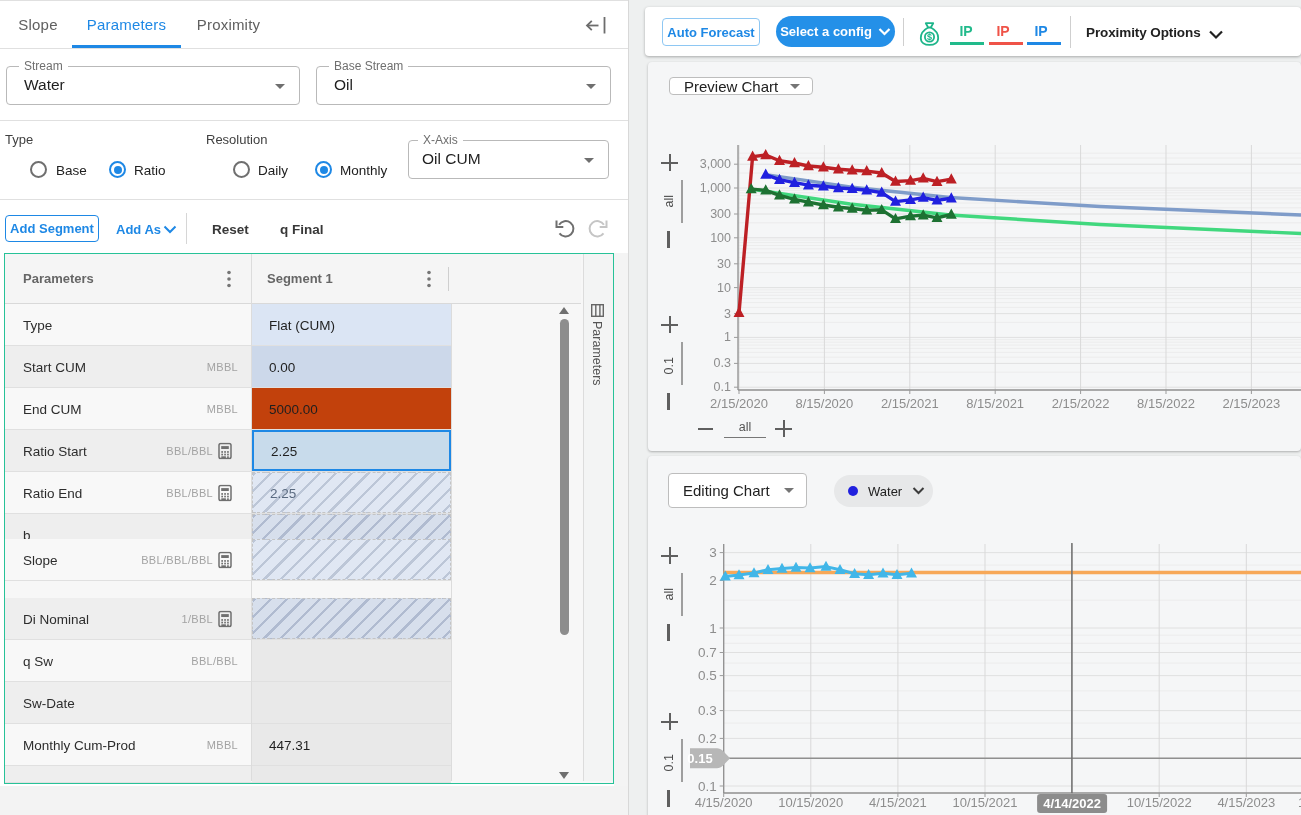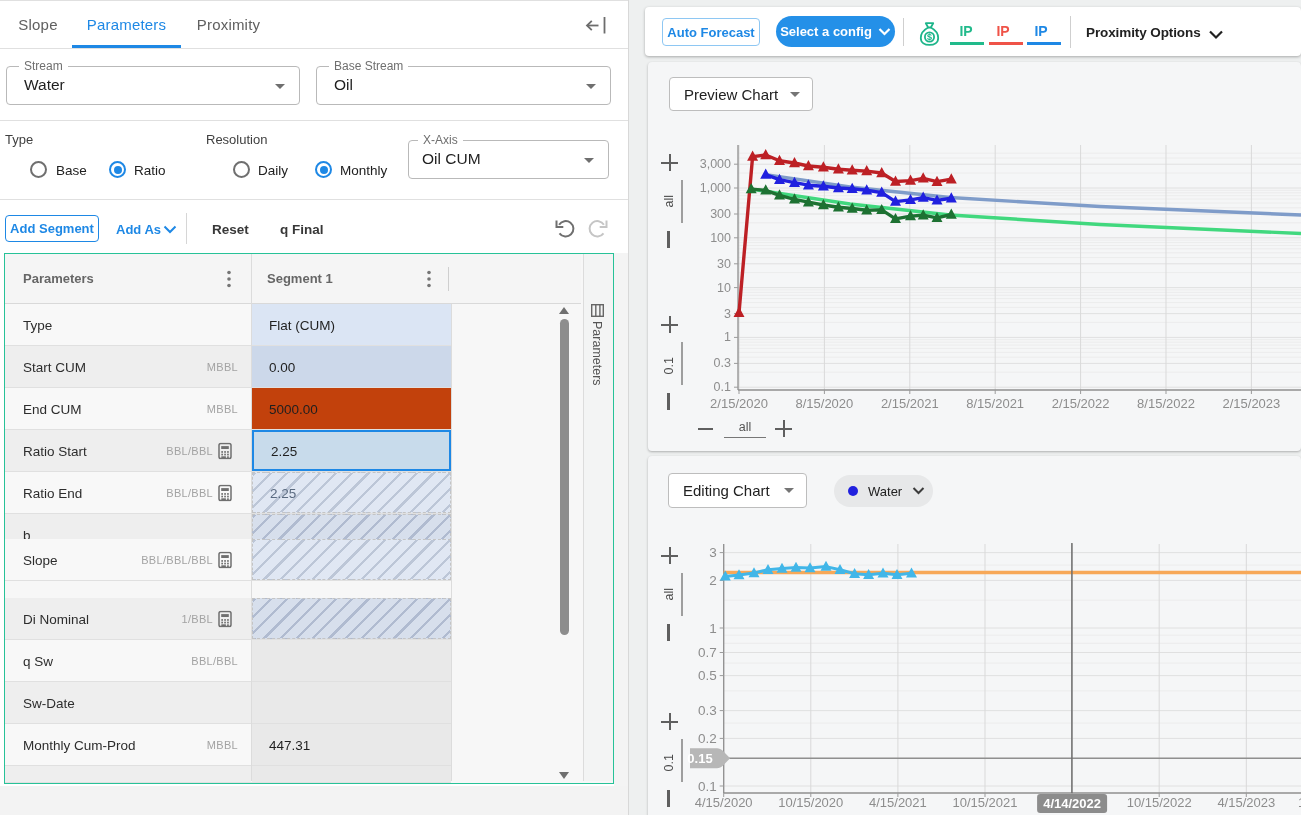--- a/index.html
+++ b/index.html
@@ -454,21 +454,21 @@
 <text x="603.4" y="346" text-anchor="middle" font-size="13" fill="#8d8d8d">2/15/2023</text>
 <polyline points="117.7,112.6 202.0,125.0 302.0,135.5 452.0,144.5 653.0,153.0" fill="none" stroke="#7f9cc9" stroke-width="3.4"></polyline>
 <polyline points="103.2,127.1 202.0,142.0 302.0,153.0 452.0,162.5 653.0,171.5" fill="none" stroke="#41d87e" stroke-width="3.4"></polyline>
 <polyline points="91.0,250.8 104.6,94.6 117.7,93.0 131.5,98.7 146.5,101.0 160.4,104.0 175.4,105.2 190.4,107.3 204.2,108.2 218.7,109.1 233.7,111.0 247.5,119.5 262.5,118.6 275.2,116.3 289.0,119.7 303.3,117.2" fill="none" stroke="#bd2025" stroke-width="3.4" stroke-linejoin="round"></polyline>
 <path d="M85.5,255.0L96.5,255.0L91.0,244.8ZM99.1,98.8L110.1,98.8L104.6,88.6ZM112.2,97.2L123.2,97.2L117.7,87.0ZM126.0,102.9L137.0,102.9L131.5,92.7ZM141.0,105.2L152.0,105.2L146.5,95.0ZM154.9,108.2L165.9,108.2L160.4,98.0ZM169.9,109.4L180.9,109.4L175.4,99.2ZM184.9,111.5L195.9,111.5L190.4,101.3ZM198.7,112.4L209.7,112.4L204.2,102.2ZM213.2,113.3L224.2,113.3L218.7,103.1ZM228.2,115.2L239.2,115.2L233.7,105.0ZM242.0,123.7L253.0,123.7L247.5,113.5ZM257.0,122.8L268.0,122.8L262.5,112.6ZM269.7,120.5L280.7,120.5L275.2,110.3ZM283.5,123.9L294.5,123.9L289.0,113.7ZM297.8,121.4L308.8,121.4L303.3,111.2Z" fill="#bd2025"></path>
 <polyline points="117.7,112.6 131.5,117.7 146.5,120.7 160.4,123.2 175.4,124.3 190.4,126.0 204.2,126.7 218.7,128.3 233.7,130.6 247.5,139.6 262.5,137.9 275.2,135.6 289.0,138.4 303.3,136.3" fill="none" stroke="#2020df" stroke-width="3.4" stroke-linejoin="round"></polyline>
 <path d="M112.2,116.8L123.2,116.8L117.7,106.6ZM126.0,121.9L137.0,121.9L131.5,111.7ZM141.0,124.9L152.0,124.9L146.5,114.7ZM154.9,127.4L165.9,127.4L160.4,117.2ZM169.9,128.5L180.9,128.5L175.4,118.3ZM184.9,130.2L195.9,130.2L190.4,120.0ZM198.7,130.9L209.7,130.9L204.2,120.7ZM213.2,132.5L224.2,132.5L218.7,122.3ZM228.2,134.8L239.2,134.8L233.7,124.6ZM242.0,143.8L253.0,143.8L247.5,133.6ZM257.0,142.1L268.0,142.1L262.5,131.9ZM269.7,139.8L280.7,139.8L275.2,129.6ZM283.5,142.6L294.5,142.6L289.0,132.4ZM297.8,140.5L308.8,140.5L303.3,130.3Z" fill="#2020df"></path>
 <polyline points="103.2,127.1 117.7,128.3 131.5,133.3 146.5,137.3 160.4,140.2 175.4,143.0 190.4,145.3 204.2,146.5 218.7,148.3 233.7,147.9 247.5,156.9 262.5,154.1 275.2,153.2 289.0,155.9 303.3,152.5" fill="none" stroke="#1d7132" stroke-width="3.4" stroke-linejoin="round"></polyline>
 <path d="M97.7,131.3L108.7,131.3L103.2,121.1ZM112.2,132.5L123.2,132.5L117.7,122.3ZM126.0,137.5L137.0,137.5L131.5,127.3ZM141.0,141.5L152.0,141.5L146.5,131.3ZM154.9,144.4L165.9,144.4L160.4,134.2ZM169.9,147.2L180.9,147.2L175.4,137.0ZM184.9,149.5L195.9,149.5L190.4,139.3ZM198.7,150.7L209.7,150.7L204.2,140.5ZM213.2,152.5L224.2,152.5L218.7,142.3ZM228.2,152.1L239.2,152.1L233.7,141.9ZM242.0,161.1L253.0,161.1L247.5,150.9ZM257.0,158.3L268.0,158.3L262.5,148.1ZM269.7,157.4L280.7,157.4L275.2,147.2ZM283.5,160.1L294.5,160.1L289.0,149.9ZM297.8,156.7L308.8,156.7L303.3,146.5Z" fill="#1d7132"></path>
 </svg>
-<div class="chartbtn" style="left:21px;top:15px;width:144px;height:34px">
+<div class="chartbtn" style="left:21px;top:15px;width:144px;height:18px">
           <span class="t">Preview Chart</span>
           <div class="selarr" style="position:static;border-top-color:#757575"></div>
         </div>
 <div class="zplus" style="left:13px;top:92px"></div>
 <div class="ztrack" style="left:33px;top:118px;height:43px"></div>
 <div class="zlab" style="left:14px;top:133px">all</div>
 <div class="zbar" style="left:19px;top:169px"></div>
 <div class="zplus" style="left:13px;top:254px"></div>
 <div class="ztrack" style="left:33px;top:280px;height:43px"></div>
 <div class="zlab" style="left:14px;top:295px">0.1</div>

